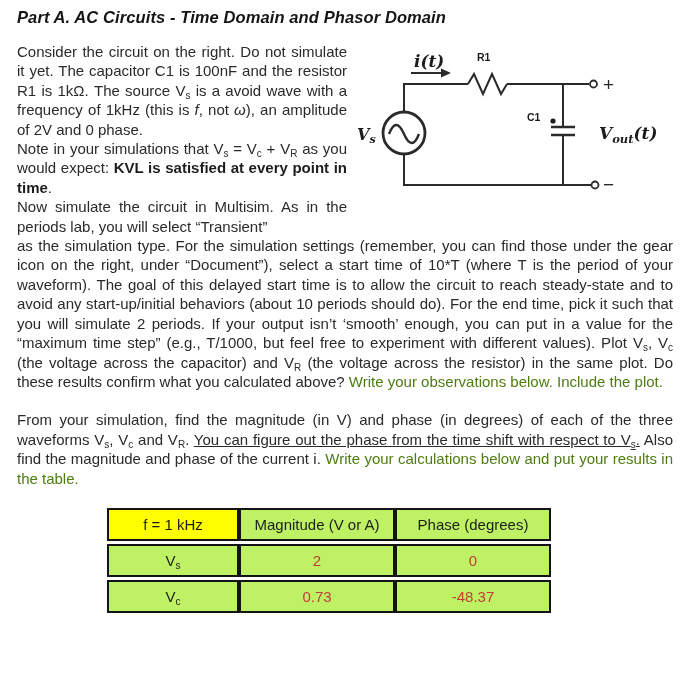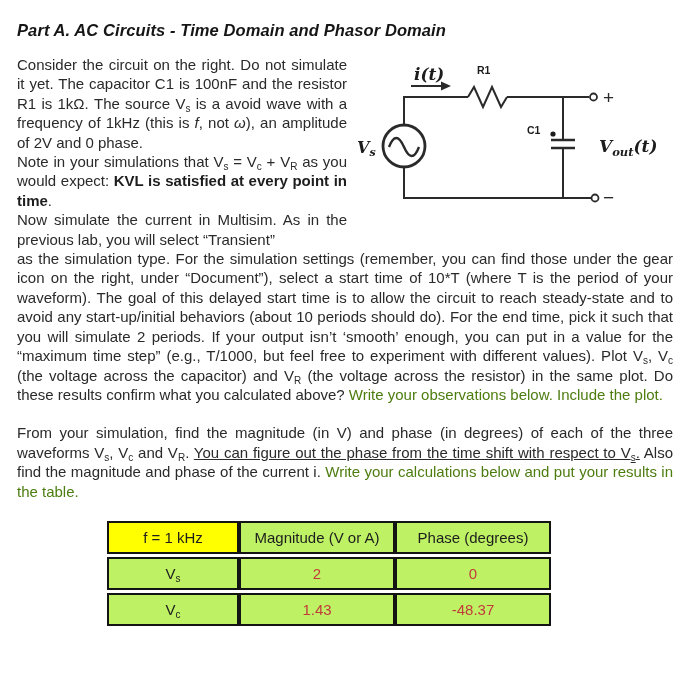--- a/index.html
+++ b/index.html
@@ -1,20 +1,20 @@
 <!DOCTYPE html>
 <html><head>
 <meta charset="utf-8">
 <style>
   html,body{margin:0;padding:0;}
   body{
     width:689px;height:700px;overflow:hidden;background:#ffffff;
     font-family:"Liberation Sans",sans-serif;color:#242424;
   }
-  .page{padding:21px 16px 0 17px;}
+  .page{padding:8px 16px 0 17px;}
   .doc-title{
     font-size:16.5px;font-weight:bold;font-style:italic;color:#151515;
     margin:0 0 15px 0;letter-spacing:.1px;
   }
   .para{font-size:15px;line-height:19.4px;text-align:justify;color:#2a2a2a;}
   .para + .para{margin-top:19px;}
   .b{font-weight:bold;color:#1d1d1d;}
   .i{font-style:italic;}
   .u{text-decoration:underline;}
   .blue{color:#4d7c0f;}
@@ -73,21 +73,21 @@
         <text class="lbl-ref" x="509" y="133">C1</text>
         <circle cx="535" cy="133" r="2.6" fill="#1c1c1c"></circle>
         <text class="lbl-math" x="339" y="152" font-size="16"><tspan>V</tspan><tspan font-size="11" dy="3">s</tspan></text>
         <text class="lbl-math" x="581" y="151" font-size="17"><tspan>V</tspan><tspan font-size="11.5" dy="4">out</tspan><tspan font-size="17" dy="-4">(t)</tspan></text>
         <text class="lbl-sign" x="585" y="103">+</text>
         <text class="lbl-sign" x="585" y="203">−</text>
       </svg>
     </div>
     <span>Consider the circuit on the right. Do not simulate it yet. The capacitor C1 is 100nF and the resistor R1 is 1kΩ. The source V</span><span class="sub">s</span><span> is a avoid wave with a frequency of 1kHz (this is </span><span class="i">f</span><span>, not </span><span class="i">ω</span><span>), an amplitude of 2V and 0 phase.</span><br>
     <span>Note in your simulations that V</span><span class="sub">s</span><span> = V</span><span class="sub">c</span><span> + V</span><span class="sub">R</span><span> as you would expect: </span><span class="b">KVL is satisfied at every point in time</span><span>.</span><br>
-    <span>Now simulate the current in Multisim. As in the previous lab, you will select “Transient”</span>
+    <span>Now simulate the circuit in Multisim. As in the periods lab, you will select “Transient”</span>
   </div>
 
   <div class="para" style="margin-top:0;">
     <span>as the simulation type. For the simulation settings (remember, you can find those under the gear icon on the right, under “Document”), select a start time of 10*T (where T is the period of your waveform). The goal of this delayed start time is to allow the circuit to reach steady-state and to avoid any start-up/initial behaviors (about 10 periods should do). For the end time, pick it such that you will simulate 2 periods. If your output isn’t ‘smooth’ enough, you can put in a value for the “maximum time step” (e.g., T/1000, but feel free to experiment with different values). Plot V</span><span class="sub">s</span><span>, V</span><span class="sub">c</span><span> (the voltage across the capacitor) and V</span><span class="sub">R</span><span> (the voltage across the resistor) in the same plot. Do these results confirm what you calculated above? </span><span class="blue">Write your observations below. Include the plot.</span>
   </div>
 
   <div class="para">
     <span>From your simulation, find the magnitude (in V) and phase (in degrees) of each of the three waveforms V</span><span class="sub">s</span><span>, V</span><span class="sub">c</span><span> and V</span><span class="sub">R</span><span>. </span><span class="u">You can figure out the phase from the time shift with respect to V</span><span class="u sub">s</span><span class="u">.</span><span> Also find the magnitude and phase of the current i. </span><span class="blue">Write your calculations below and put your results in the table.</span>
   </div>
 
@@ -100,19 +100,19 @@
       </tr>
     </thead>
     <tbody>
       <tr>
         <td><span>V</span><span class="sub">s</span></td>
         <td class="red">2</td>
         <td class="red">0</td>
       </tr>
       <tr>
         <td><span>V</span><span class="sub">c</span></td>
-        <td class="red">1.43</td>
+        <td class="red">0.73</td>
         <td class="red">-48.37</td>
       </tr>
     </tbody>
   </table>
 
 </div>
 
 </body></html>

